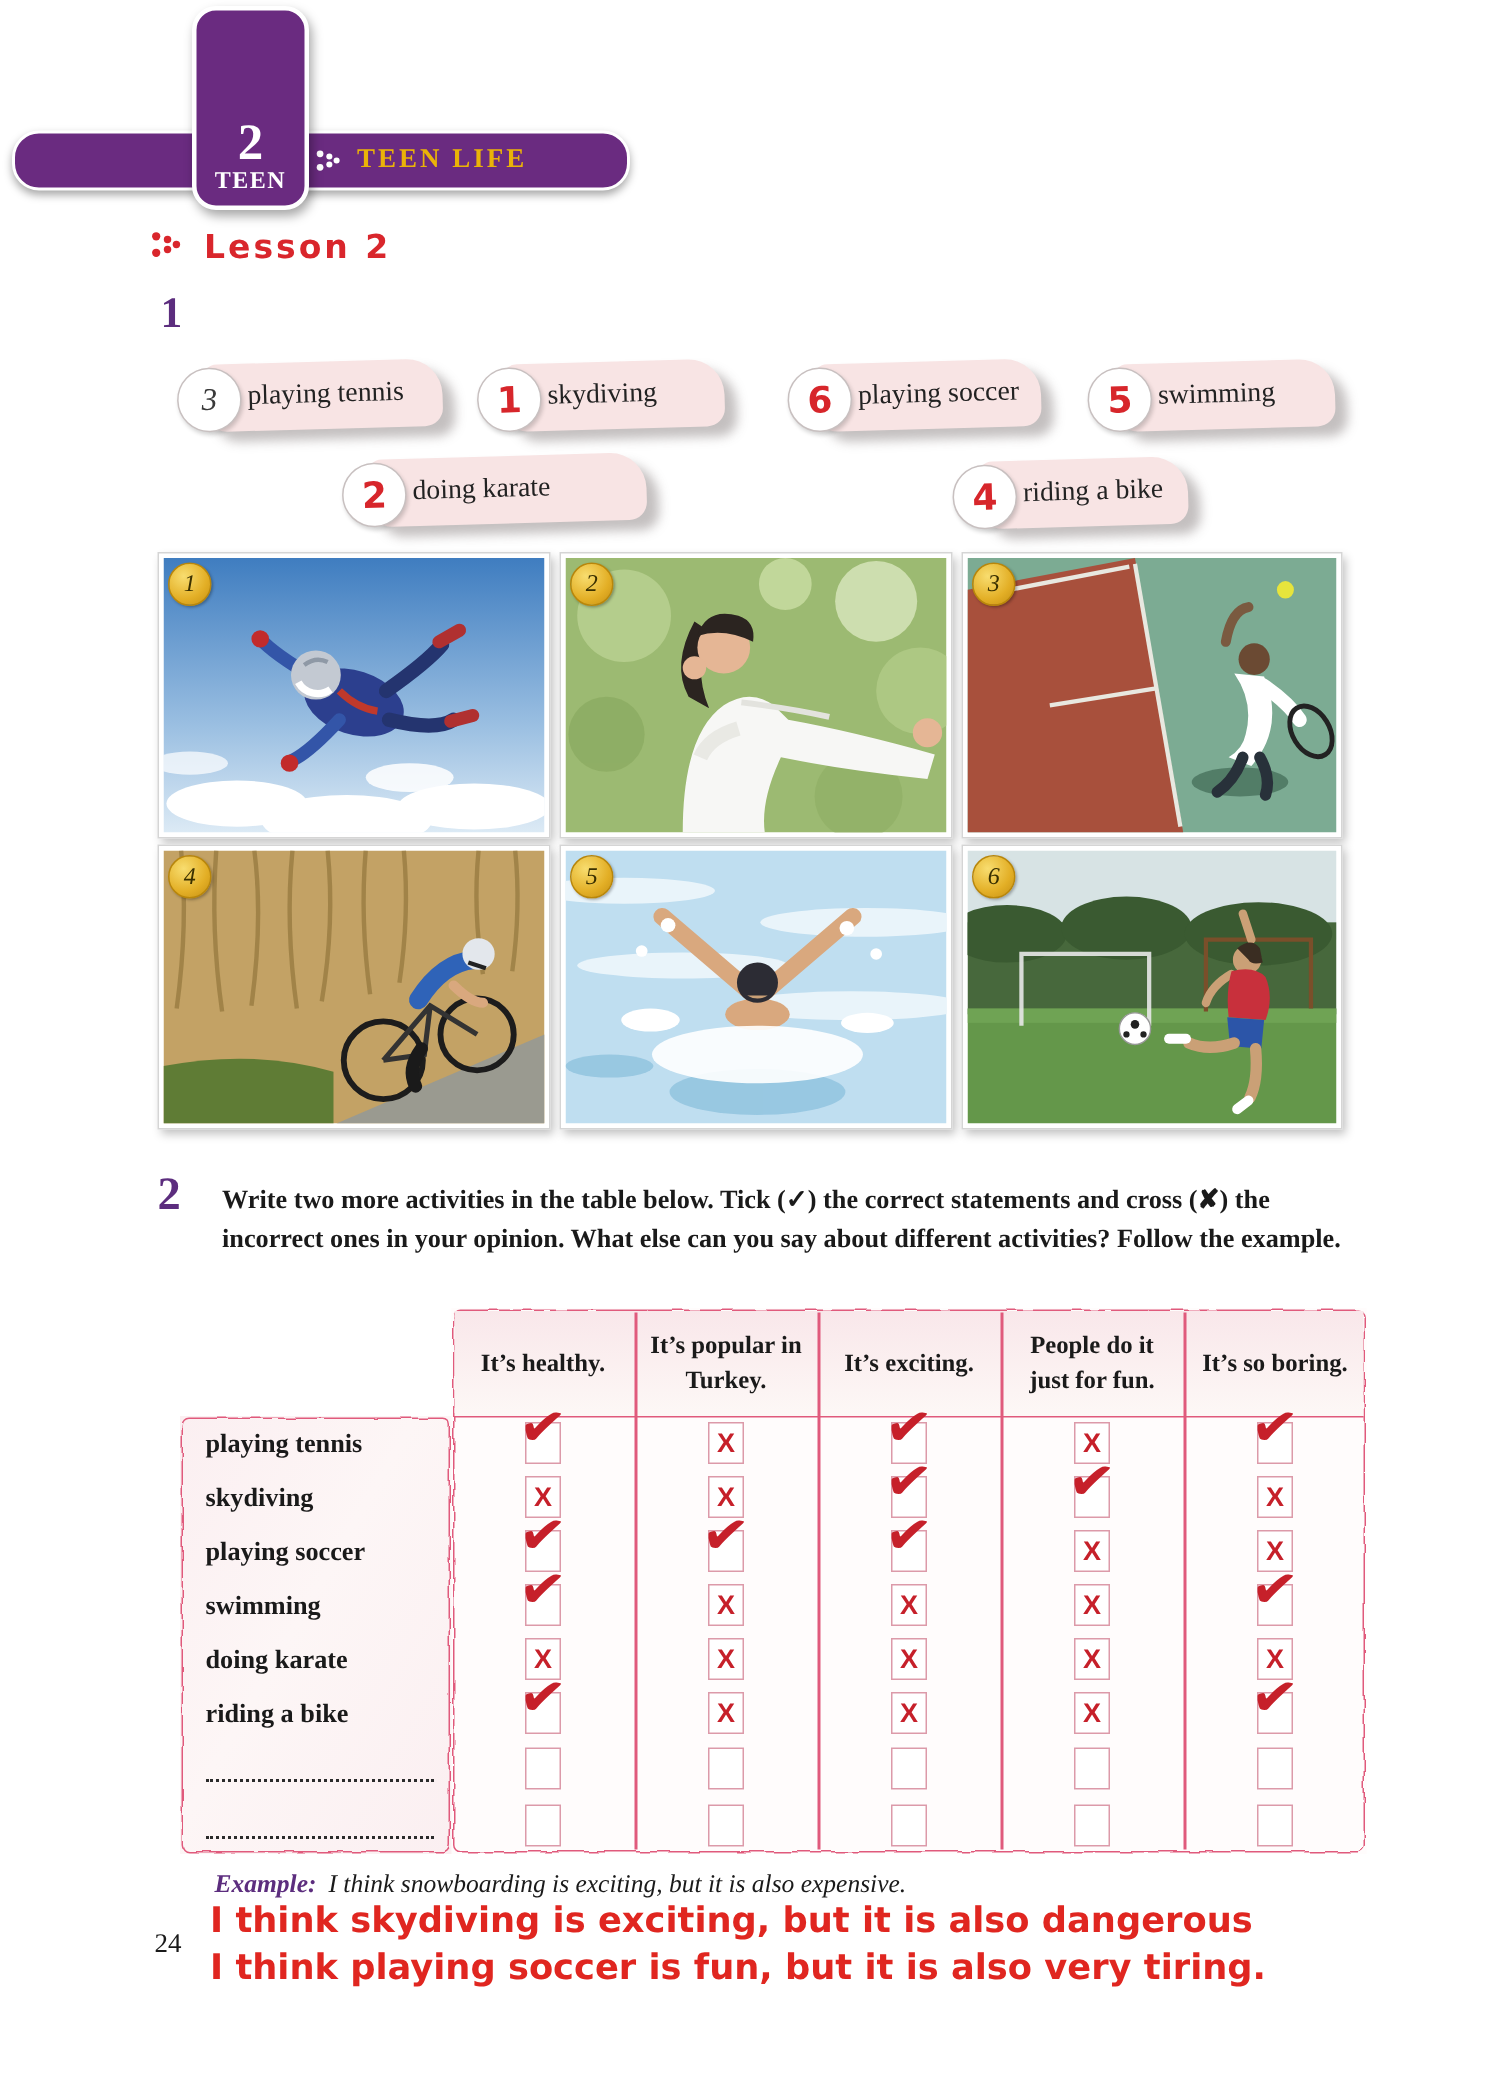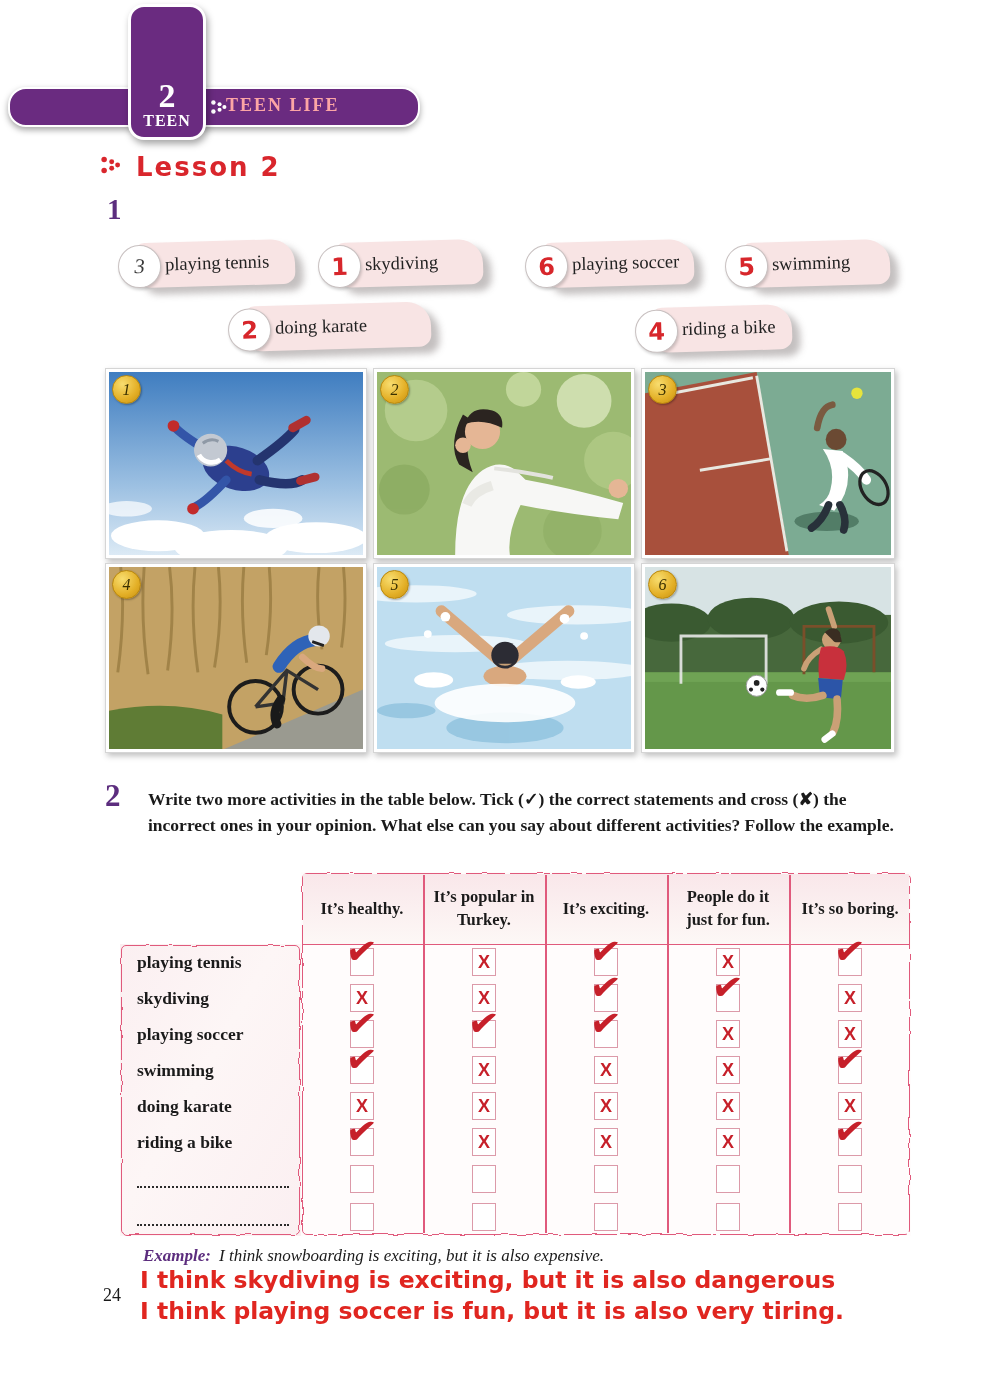--- a/index.html
+++ b/index.html
@@ -2,32 +2,32 @@
 <html><head>
 <meta charset="utf-8">
 <style>
   html,body{margin:0;padding:0;background:#e9e9e9;}
   .page{position:relative;width:1000px;height:1390px;margin:0 auto;background:#ffffff;overflow:hidden;
         font-family:"Liberation Serif",serif;color:#1a1a1a;}
 
   
   .banner{position:absolute;left:8px;top:87px;width:408px;height:36px;background:#6a2b80;
           border:2px solid #fff;border-radius:18px;box-shadow:0 3px 6px rgba(0,0,0,.35);}
-  .banner-title{position:absolute;left:216px;top:6px;color:#fca5a5;font-weight:bold;font-size:18px;
+  .banner-title{position:absolute;left:228px;top:6px;color:#eab308;font-weight:bold;font-size:18px;
           letter-spacing:2px;font-family:"Liberation Serif",serif;}
   .banner .chev{position:absolute;left:200px;top:9px;}
   .unit-tab{position:absolute;left:128px;top:4px;width:78px;height:136px;background:#6a2b80;
           border:3px solid #fff;border-radius:16px;box-shadow:2px 4px 7px rgba(0,0,0,.35);
           display:flex;flex-direction:column;justify-content:flex-end;align-items:center;padding-bottom:7px;box-sizing:border-box;}
   .unit-num{color:#fff;font-size:34px;font-weight:bold;line-height:.9;}
   .unit-word{color:#fff;font-size:16px;font-weight:bold;letter-spacing:1px;}
 
   
   .lesson{position:absolute;left:100px;top:152px;display:flex;align-items:center;gap:14px;}
-  .lesson-title{color:#d9262c;font-family:"DejaVu Sans",sans-serif;font-weight:bold;font-size:26px;letter-spacing:2px;}
+  .lesson-title{color:#d9262c;font-family:"DejaVu Sans",sans-serif;font-weight:bold;font-size:22px;letter-spacing:2px;}
 
   
   .exnum{position:absolute;color:#5c2d7e;font-weight:bold;font-family:"Liberation Serif",serif;}
   .ex1num{left:107px;top:193px;font-size:29px;}
   .ex2num{left:105px;top:778px;font-size:31px;}
   .extext{position:absolute;font-weight:bold;font-size:17.5px;line-height:26px;}
   .ex1text{left:148px;top:206px;width:760px;}
   .ex2text{left:148px;top:786px;width:768px;}
 
   

